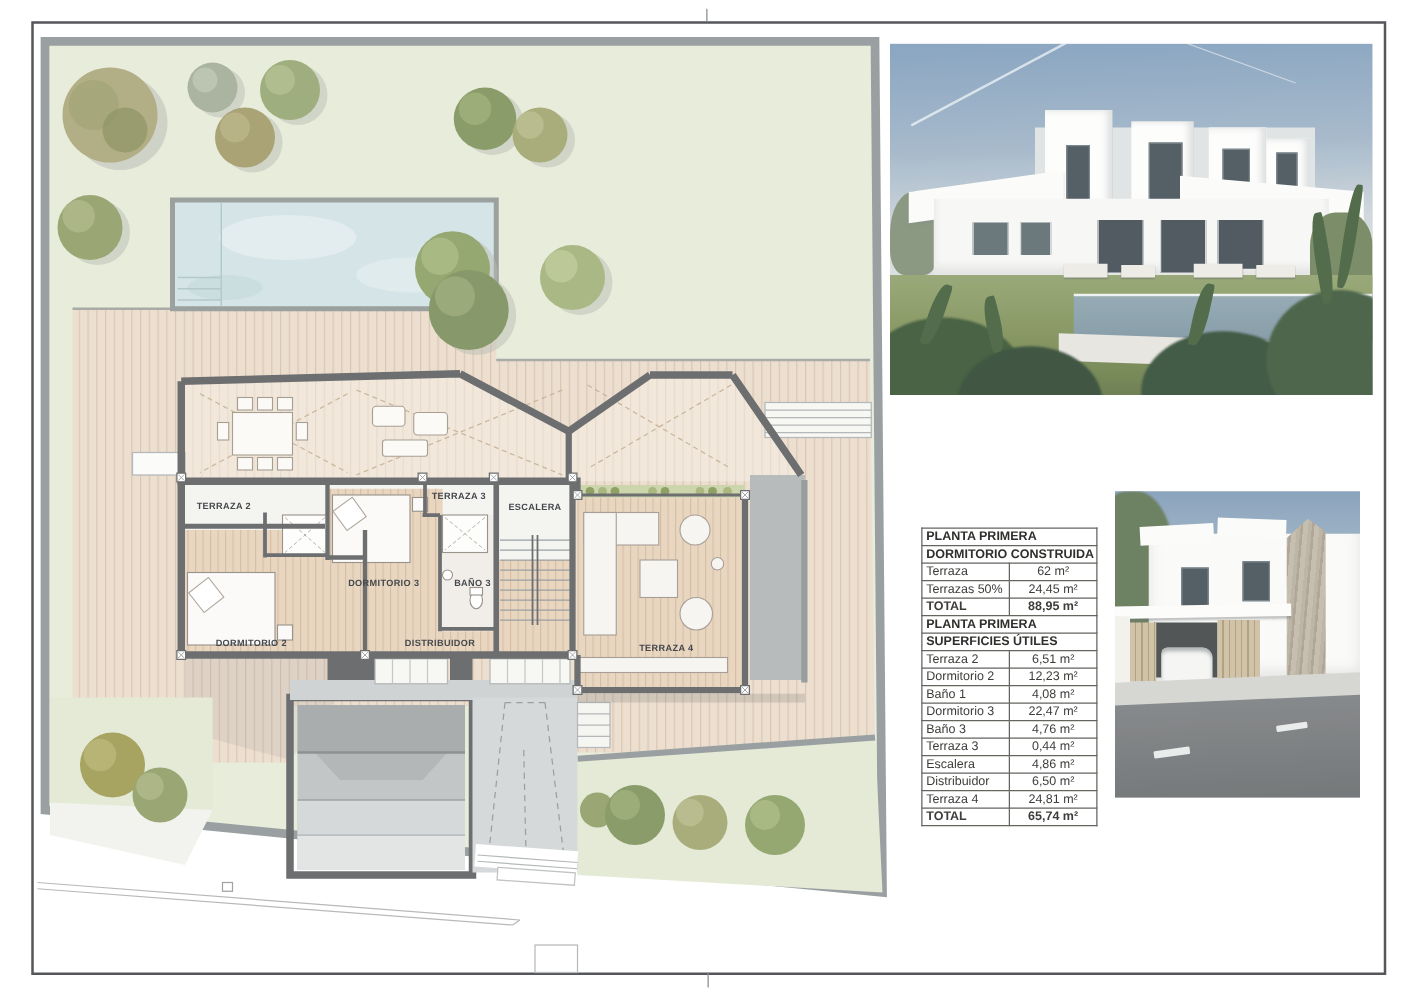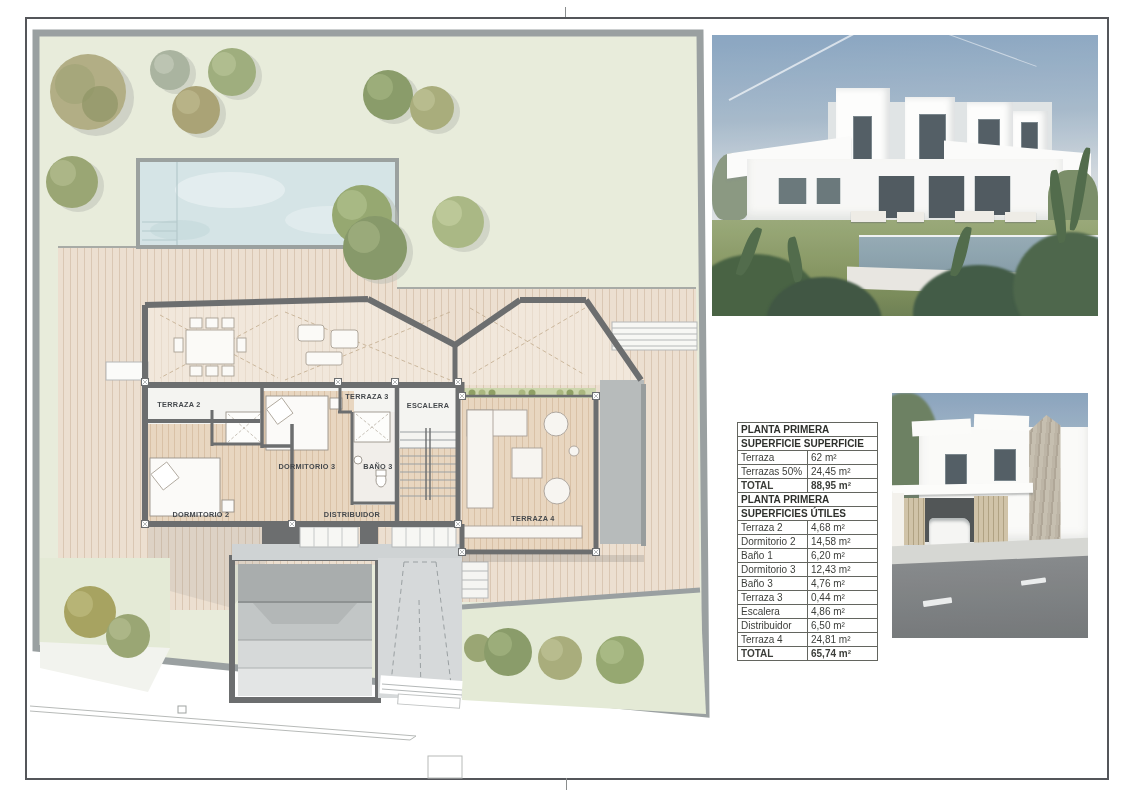--- a/index.html
+++ b/index.html
@@ -7,21 +7,21 @@
         font-family:"Liberation Sans",sans-serif;}
   .frame{position:absolute;left:25px;top:17px;width:1080px;height:759px;
          border:2px solid #54565a;background:#fff;}
   .tick{position:absolute;width:1px;background:#8a8d8d;}
 
   
   .area-table{position:absolute;border-collapse:collapse;background:#fff;table-layout:fixed;}
   .area-table td{border:1px solid #63655f;font-size:10px;color:#3c3e3a;
                  padding:1px 3px;height:9px;white-space:nowrap;overflow:hidden;}
   .area-table tr.hdr td{font-weight:bold;color:#2e302c;}
-  .area-table td.val{text-align:left;width:44px;}
+  .area-table td.val{text-align:center;width:44px;}
   .area-table tr.total td{font-weight:bold;}
 
   
   .render{position:absolute;overflow:hidden;background:#cfd6db;}
   .render *{position:absolute;}
   .haze{left:0;top:0;width:100%;height:100%;background:rgba(255,255,255,0.10);z-index:50;}
 
   
   .rt-sky{left:0;top:0;width:100%;height:72%;
           background:linear-gradient(178deg,#7d9cbb 0%,#9db2c5 40%,#ccd4da 70%,#e2e4e3 100%);}
@@ -433,21 +433,21 @@
     <div class="leaf" style="left:94%;bottom:30%;width:2.5%;height:30%;transform:rotate(8deg);"></div>
     <div class="haze"></div>
   </div>
 
   <table class="area-table" style="left:737px;top:422px;width:141px;">
     <tbody>
         <tr class="hdr">
           <td colspan="2">PLANTA PRIMERA</td>
         </tr>
     <tr class="hdr">
-          <td colspan="2">SUPERFICIE SUPERFICIE</td>
+          <td colspan="2">DORMITORIO CONSTRUIDA</td>
         </tr>
     <tr>
           <td>Terraza</td>
           <td class="val">62 m²</td>
         </tr>
     <tr>
           <td>Terrazas 50%</td>
           <td class="val">24,45 m²</td>
         </tr>
     <tr class="total">
@@ -460,33 +460,33 @@
   <table class="area-table" style="left:737px;top:492px;width:141px;">
     <tbody>
         <tr class="hdr">
           <td colspan="2">PLANTA PRIMERA</td>
         </tr>
     <tr class="hdr">
           <td colspan="2">SUPERFICIES ÚTILES</td>
         </tr>
     <tr>
           <td>Terraza 2</td>
-          <td class="val">4,68 m²</td>
+          <td class="val">6,51 m²</td>
         </tr>
     <tr>
           <td>Dormitorio 2</td>
-          <td class="val">14,58 m²</td>
+          <td class="val">12,23 m²</td>
         </tr>
     <tr>
           <td>Baño 1</td>
-          <td class="val">6,20 m²</td>
+          <td class="val">4,08 m²</td>
         </tr>
     <tr>
           <td>Dormitorio 3</td>
-          <td class="val">12,43 m²</td>
+          <td class="val">22,47 m²</td>
         </tr>
     <tr>
           <td>Baño 3</td>
           <td class="val">4,76 m²</td>
         </tr>
     <tr>
           <td>Terraza 3</td>
           <td class="val">0,44 m²</td>
         </tr>
     <tr>

